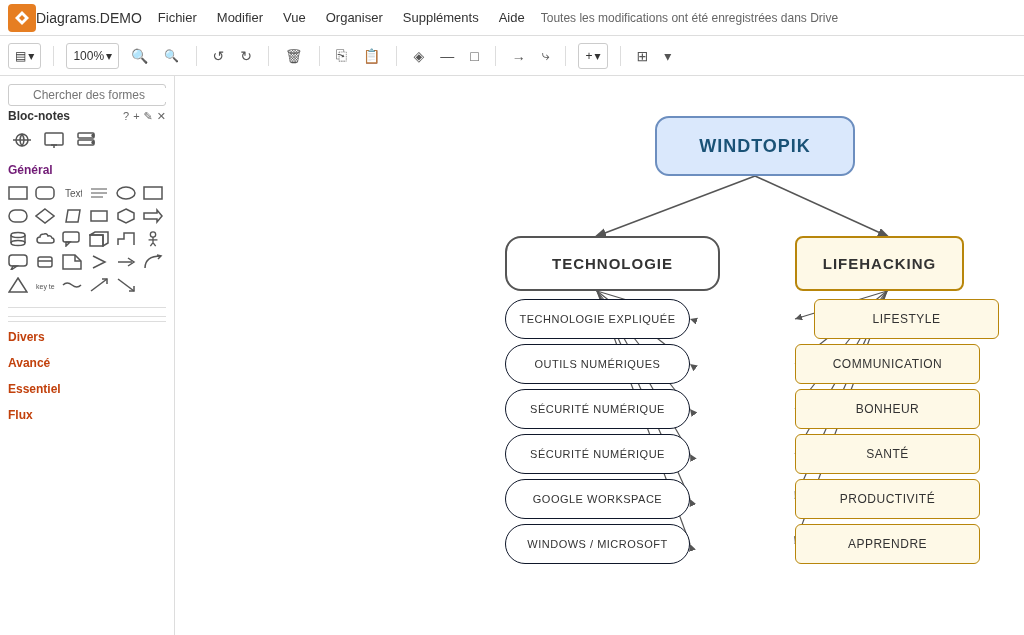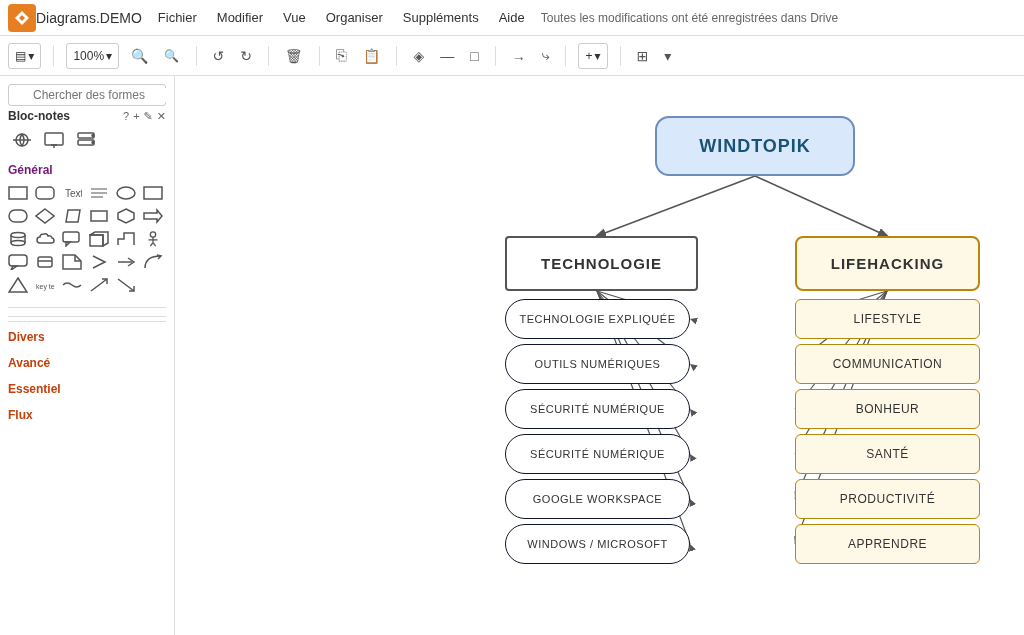--- a/index.html
+++ b/index.html
@@ -59,33 +59,33 @@
       border: 2px solid #6c8ebf;
       border-radius: 14px;
       display: flex; align-items: center; justify-content: center;
       font-size: 18px; font-weight: bold; color: #1a5276;
       letter-spacing: 1px;
     }
 
     .diag-tech {
       position: absolute;
       left: 330px; top: 160px;
-      width: 193px; height: 55px;
+      width: 215px; height: 55px;
       background: #fff;
       border: 2px solid #555;
-      border-radius: 4px;
+      border-radius: 16px;
       display: flex; align-items: center; justify-content: center;
       font-size: 15px; font-weight: bold; color: #333;
       letter-spacing: 1px;
     }
 
     .diag-life {
       position: absolute;
       left: 620px; top: 160px;
-      width: 185px; height: 55px;
+      width: 169px; height: 55px;
       background: #fef9e7;
       border: 2px solid #b8860b;
       border-radius: 8px;
       display: flex; align-items: center; justify-content: center;
       font-size: 15px; font-weight: bold; color: #333;
       letter-spacing: 1px;
     }
 
     .tech-item {
       position: absolute;
@@ -461,21 +461,21 @@
       <div class="tech-item" style="top:358px;">
         <span>SÉCURITÉ NUMÉRIQUE</span>
       </div>
       <div class="tech-item" style="top:403px;">
         <span>GOOGLE WORKSPACE</span>
       </div>
       <div class="tech-item" style="top:448px;">
         <span>WINDOWS / MICROSOFT</span>
       </div>
 
-      <div class="life-item" style="top:223px;">
+      <div class="life-item" style="top:223px;margin-left:19px;">
         <span>LIFESTYLE</span>
       </div>
       <div class="life-item" style="top:268px;">
         <span>COMMUNICATION</span>
       </div>
       <div class="life-item" style="top:313px;">
         <span>BONHEUR</span>
       </div>
       <div class="life-item" style="top:358px;">
         <span>SANTÉ</span>

